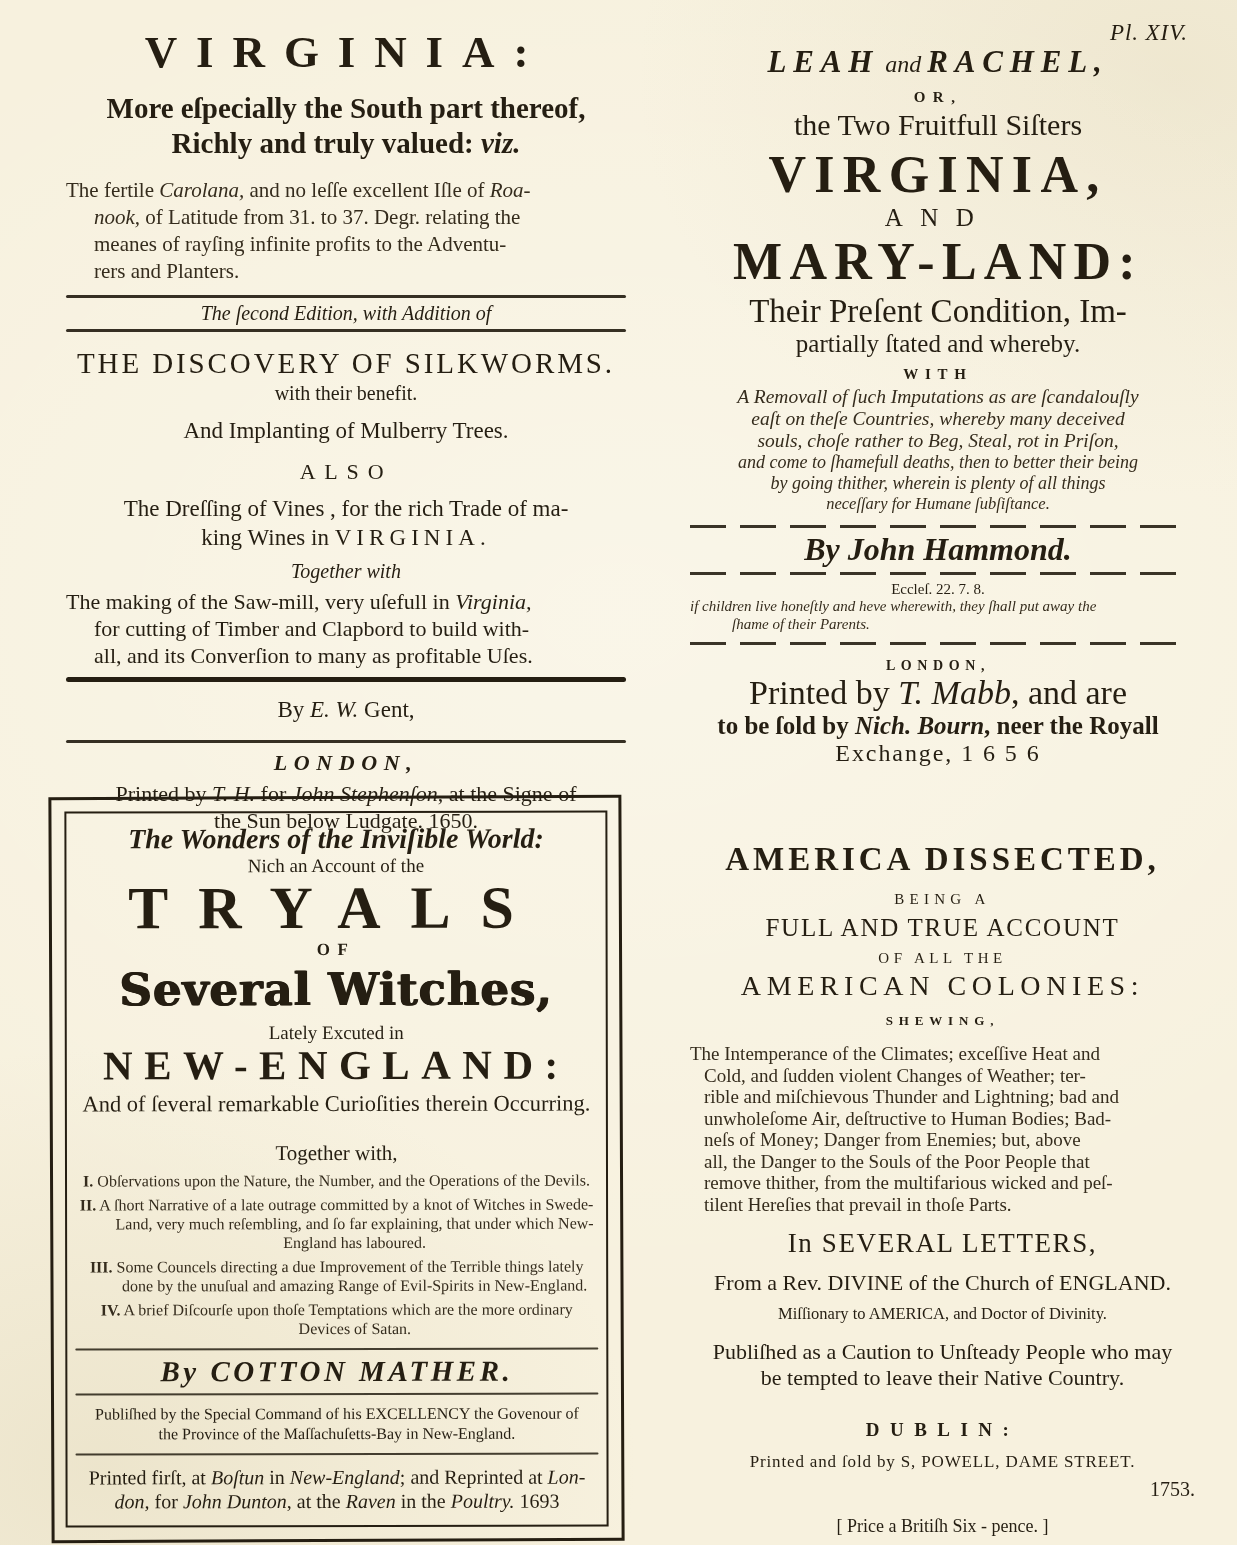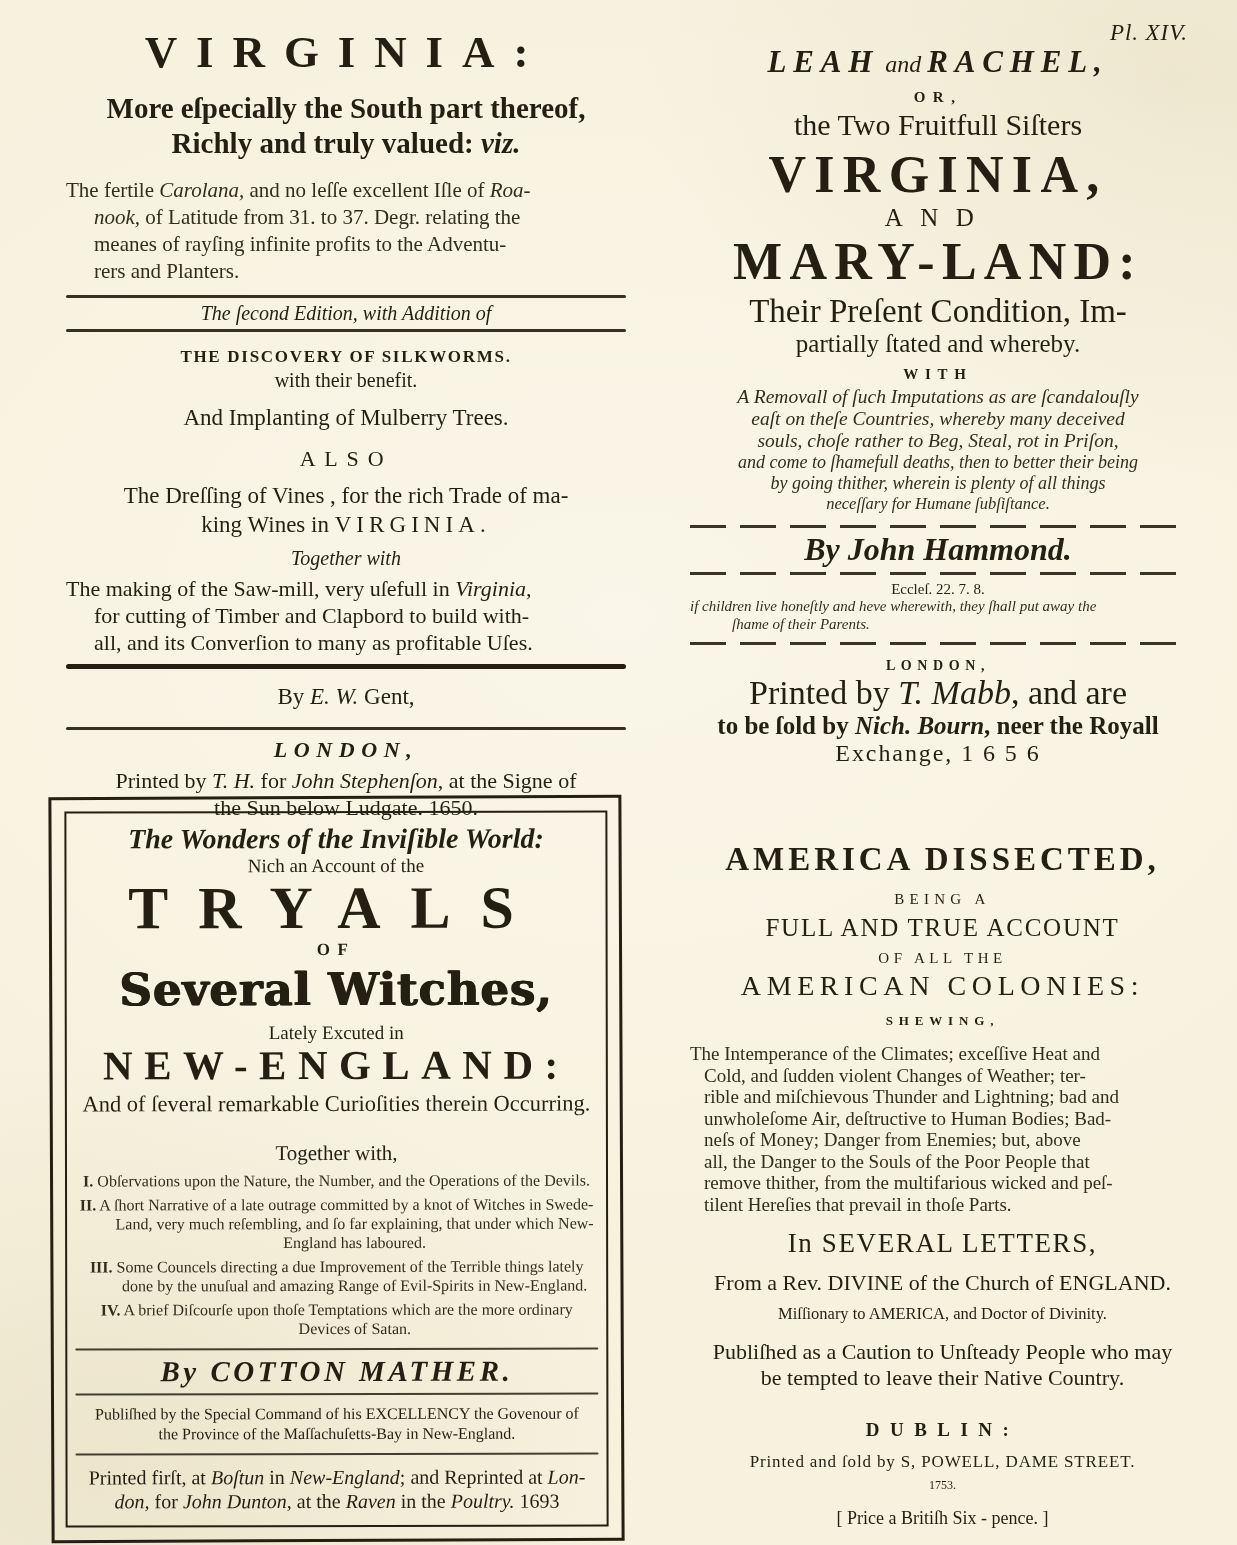--- a/index.html
+++ b/index.html
@@ -29,21 +29,21 @@
   .rule-heavy{height:5px;background:var(--ink);border-radius:3px;}
   .drule{height:3px;background:repeating-linear-gradient(90deg,var(--ink) 0 36px,transparent 36px 50px);opacity:.9;}
 
   
   .p1{left:66px;top:26px;width:560px;}
   .p1-title{font-size:45px;font-weight:bold;letter-spacing:.42em;}
   .p1-sub{font-size:29px;font-weight:bold;line-height:1.22;}
   .p1-para{font-size:21px;line-height:27px;color:var(--ink-soft);}
   .indent{padding-left:28px;}
   .p1-ed{font-style:italic;font-size:20px;line-height:25px;}
-  .p1-silk{font-size:17px;font-weight:bold;letter-spacing:.1em;}
+  .p1-silk{font-size:29px;font-weight:normal;letter-spacing:.1em;}
   .p1-benefit{font-size:20px;}
   .p1-mul{font-size:23px;}
   .p1-also{font-size:22px;letter-spacing:.4em;}
   .p1-vines{font-size:23px;line-height:29px;}
   .sp{letter-spacing:.22em;}
   .p1-tog{font-style:italic;font-size:20px;}
   .p1-saw{font-size:22px;line-height:27px;}
   .p1-by{font-size:23px;}
   .p1-london{font-style:italic;font-size:22px;letter-spacing:.3em;font-weight:bold;}
   .p1-imp{font-size:22px;line-height:27px;}
@@ -104,21 +104,21 @@
   .p4-col{font-size:28px;letter-spacing:.2em;}
   .p4-shew{font-size:13px;letter-spacing:.45em;font-weight:bold;}
   .p4-body{font-size:19px;line-height:21.5px;color:var(--ink-soft);}
   .ind2{padding-left:14px;}
   .p4-let{font-size:27px;letter-spacing:.06em;}
   .p4-from{font-size:22px;}
   .p4-miss{font-size:16.5px;}
   .p4-caut{font-size:22px;line-height:26px;}
   .p4-dub{font-size:19px;letter-spacing:.55em;font-weight:600;}
   .p4-pow{font-size:17px;letter-spacing:.05em;}
-  .p4-year{font-size:12px;}
+  .p4-year{font-size:20px;text-align:right;}
   .p4-price{font-size:18px;}
 
   .plate-num{position:absolute;left:1110px;top:20px;font-style:italic;font-size:23px;letter-spacing:.04em;}
 </style>
 </head>
 <body>
 
 <div class="plate">
 
   <div class="plate-num">Pl. XIV.</div>

